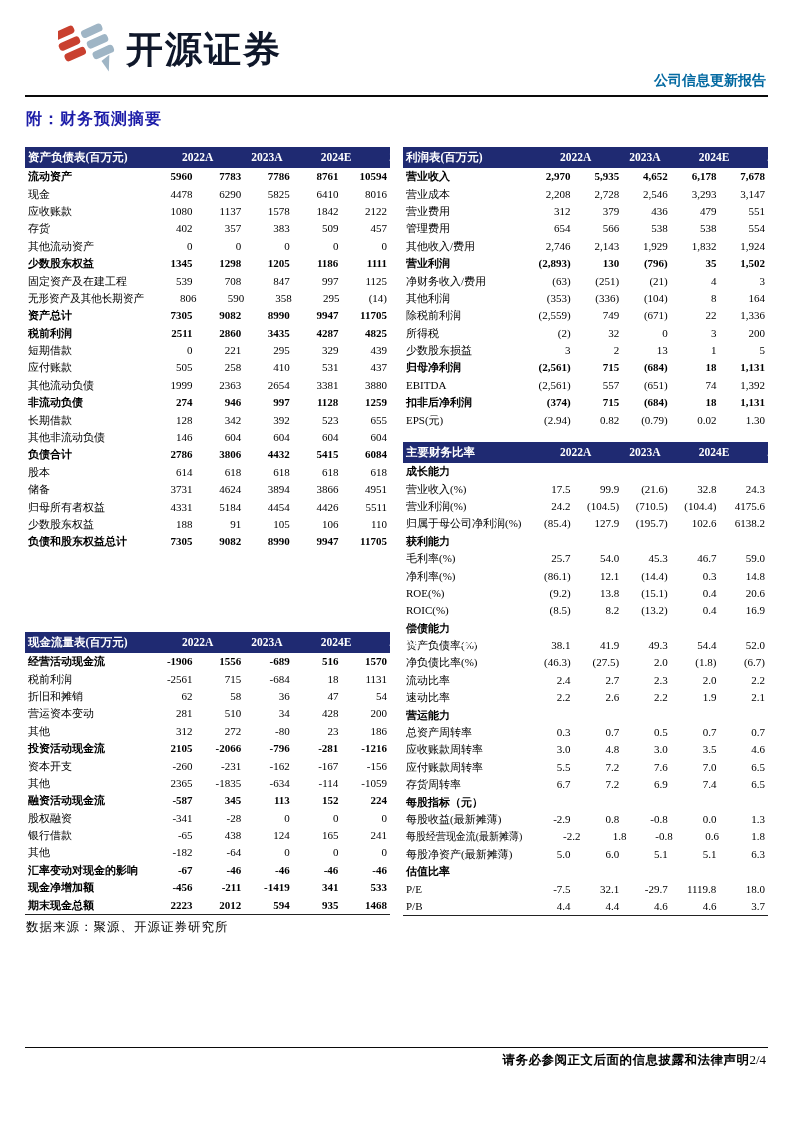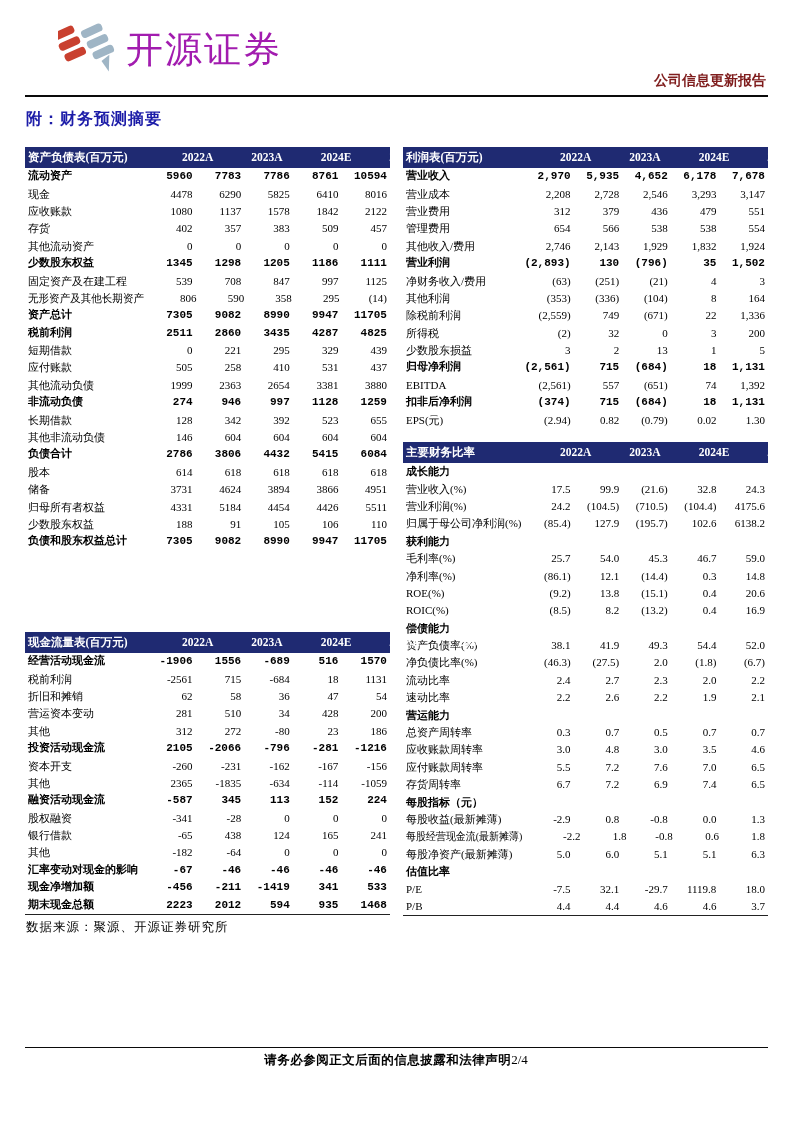--- a/index.html
+++ b/index.html
@@ -6,49 +6,49 @@
   .page{
     position:relative;width:793px;height:1122px;background:#ffffff;
     margin:0 auto;overflow:hidden;
     font-family:"Liberation Serif","DejaVu Serif",serif;color:#000;
   }
   
   .brand-row{position:absolute;left:58px;top:22px;display:flex;align-items:center;gap:10px;}
   .brand-mark{width:58px;height:54px;}
   .brand-name{
     font-family:"DejaVu Sans","Liberation Sans",sans-serif;
-    font-weight:400;font-size:37px;letter-spacing:2px;color:#a21caf;line-height:1;
+    font-weight:700;font-size:37px;letter-spacing:2px;color:#0f172a;line-height:1;
   }
   .report-type{
-    position:absolute;right:27px;top:72px;font-weight:bold;font-size:14px;color:#7f1d1d;
+    position:absolute;right:27px;top:72px;font-weight:bold;font-size:14px;color:#0369a1;
   }
   .header-rule{position:absolute;left:25px;right:25px;top:95px;border-top:2.6px solid #0a0a0a;}
   
   .section-title{
     position:absolute;left:26px;top:109px;font-size:16px;font-weight:bold;
     color:var(--title-blue,#1C1CA8);letter-spacing:1px;
   }
   
   .fin-table{position:absolute;width:365px;font-size:11px;line-height:1;}
   .fin-table.bordered{border-bottom:1.3px solid #222;}
   .thead{
     background:var(--navy,#1F2A72);color:#fff;font-weight:bold;
     height:21px;display:flex;align-items:center;padding:0 3px;font-size:11.5px;gap:38px;
   }
   .trow{height:17.4px;display:flex;align-items:center;padding:0 3px;}
-  .trow.bold{font-weight:bold;font-family:Liberation Mono, monospace;}
+  .trow.bold{font-weight:bold;}
   .trow.section{font-weight:bold;}
   .tlabel{flex:0 0 116px;white-space:nowrap;text-align:left;overflow:visible;}
   .tval{flex:1;text-align:right;white-space:nowrap;}
   
   .source-note{position:absolute;left:26px;top:919px;font-size:12.5px;letter-spacing:1px;}
   .footer-rule{position:absolute;left:25px;right:25px;top:1047px;border-top:1.6px solid #0a0a0a;}
   .footer-text{
     position:absolute;left:26px;right:27px;top:1052px;
-    display:flex;justify-content:center;align-items:flex-start;
+    display:flex;justify-content:flex-end;align-items:flex-start;
   }
   .disclaimer{font-weight:bold;font-size:12.5px;letter-spacing:.5px;}
   .page-num{font-size:13px;}
 </style>
 </head>
 <body>
 
 <div class="page">
 
   <div class="brand-row">

